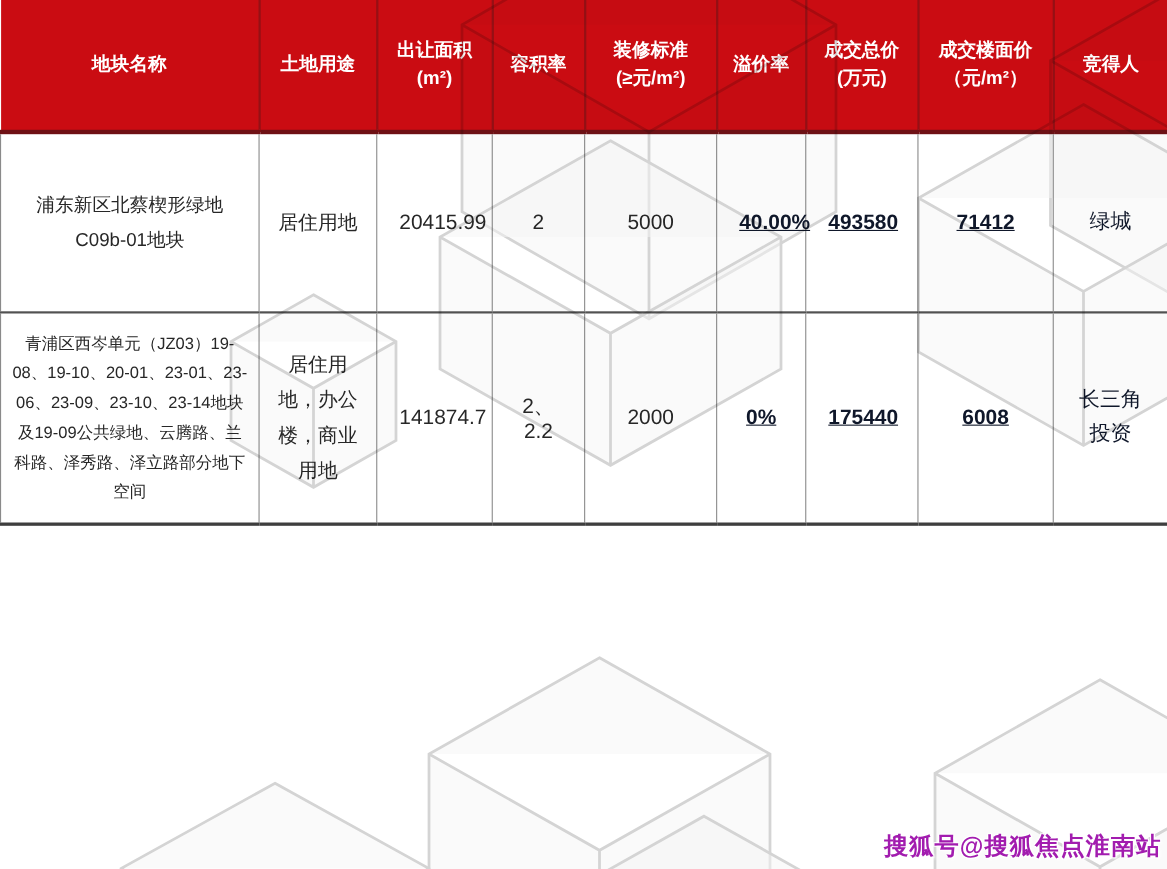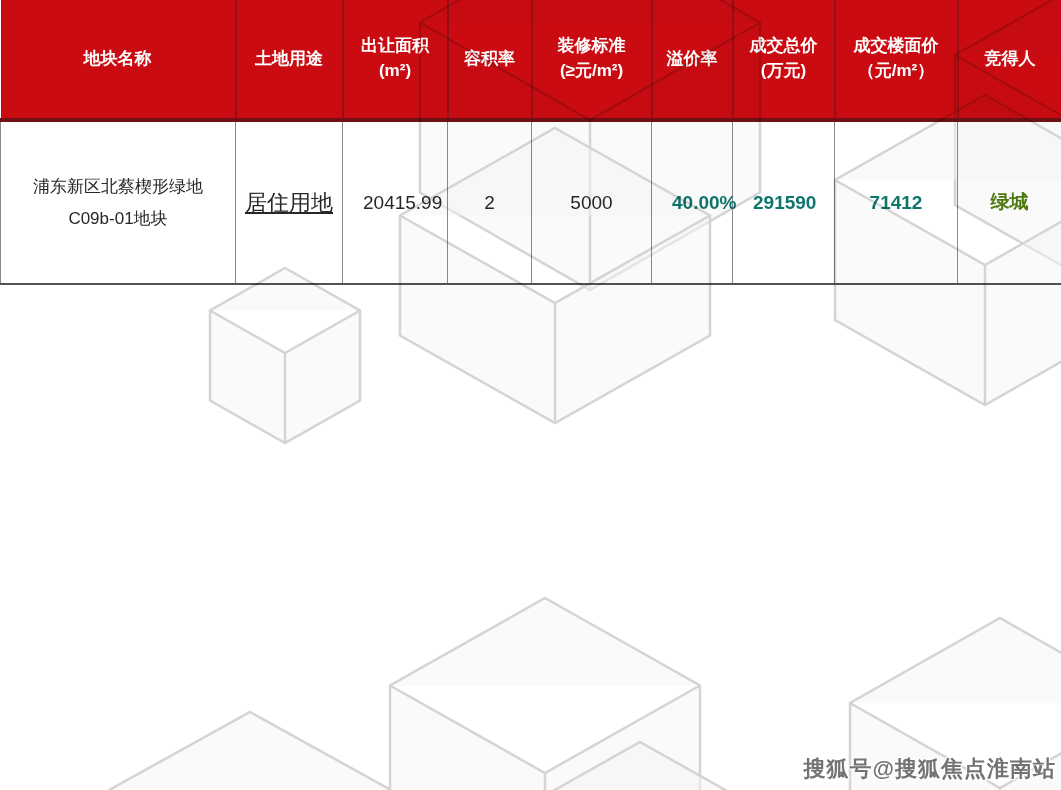--- a/index.html
+++ b/index.html
@@ -79,48 +79,48 @@
     line-height: 1.85;
     padding: 0 10px;
     margin-left: 36px;
   }
   .land-table tr.r4 td.c-name {
     font-size: 15px;
     line-height: 1.8;
     padding: 0 8px;
   }
   .land-table td.c-use {
-    font-size: 22px;
+    font-size: 18px;
     line-height: 1.8;
     padding: 0 9px;
+  }
+  .land-table td.c-red {
+    color: #0f172a;
+    font-weight: bold;
     text-decoration: underline;
   }
-  .land-table td.c-red {
-    color: #0f766e;
-    font-weight: bold;
-  }
   .land-table td.c-winner {
-    color: #4d7c0f;
-    font-weight: bold;
+    color: #0f172a;
+    font-weight: normal;
     font-size: 19px;
     line-height: 1.6;
     padding: 0 14px;
     text-align: center;
   }
 
   
   .sohu-watermark {
     position: absolute;
     right: 5px;
     bottom: 6px;
     z-index: 6;
     font-size: 22px;
     font-weight: bold;
     letter-spacing: 1px;
-    color: #737373;
+    color: #a21caf;
     text-shadow:
       1px 1px 0 #ffffff, -1px -1px 0 #ffffff,
       1px -1px 0 #ffffff, -1px 1px 0 #ffffff,
       2px 2px 3px rgba(255,255,255,0.85);
   }
 </style>
 </head>
 <body>
 
 <div class="page">
@@ -155,23 +155,34 @@
       </tr>
     </thead>
     <tbody>
       <tr class="r1">
         <td class="c-name">浦东新区北蔡楔形绿地C09b-01地块</td>
         <td class="c-use">居住用地</td>
         <td>20415.99</td>
         <td>2</td>
         <td>5000</td>
         <td class="c-red">40.00%</td>
-        <td class="c-red">291590</td>
+        <td class="c-red">493580</td>
         <td class="c-red">71412</td>
         <td class="c-winner">绿城</td>
+      </tr>
+      <tr class="r4">
+        <td class="c-name">青浦区西岑单元（JZ03）19-08、19-10、20-01、23-01、23-06、23-09、23-10、23-14地块及19-09公共绿地、云腾路、兰科路、泽秀路、泽立路部分地下空间</td>
+        <td class="c-use">居住用地，办公楼，商业用地</td>
+        <td>141874.7</td>
+        <td>2、2.2</td>
+        <td>2000</td>
+        <td class="c-red">0%</td>
+        <td class="c-red">175440</td>
+        <td class="c-red">6008</td>
+        <td class="c-winner">长三角投资</td>
       </tr>
     </tbody>
   </table>
 
   <svg class="cubes" viewBox="0 0 1061 790" xmlns="http://www.w3.org/2000/svg" aria-hidden="true">
     <path d="M590 -75 L760 22.5 L760 192.5 L590 290 L420 192.5 L420 22.5 Z M420 22.5 L590 120 L760 22.5 M590 120 L590 290"></path>
     <path d="M1105 -30 L1255 55 L1255 205 L1105 290 L955 205 L955 55 Z M955 55 L1105 140 L1255 55 M1105 140 L1105 290"></path>
     <path d="M555 128 L710 215.5 L710 335.5 L555 423 L400 335.5 L400 215.5 Z M400 215.5 L555 303 L710 215.5 M555 303 L555 423"></path>
     <path d="M985 95 L1135 180 L1135 320 L985 405 L835 320 L835 180 Z M835 180 L985 265 L1135 180 M985 265 L985 405"></path>
     <path d="M285 268 L360 310.5 L360 400.5 L285 443 L210 400.5 L210 310.5 Z M210 310.5 L285 353 L360 310.5 M285 353 L285 443"></path>

